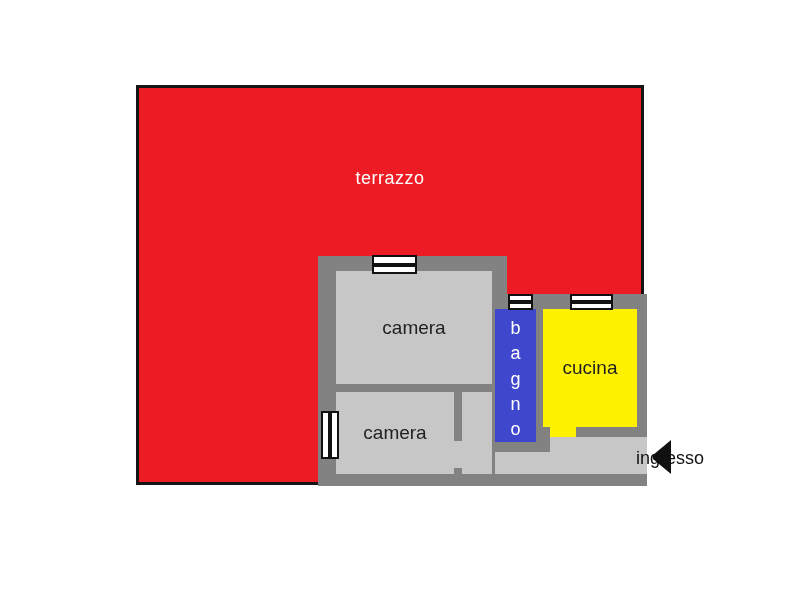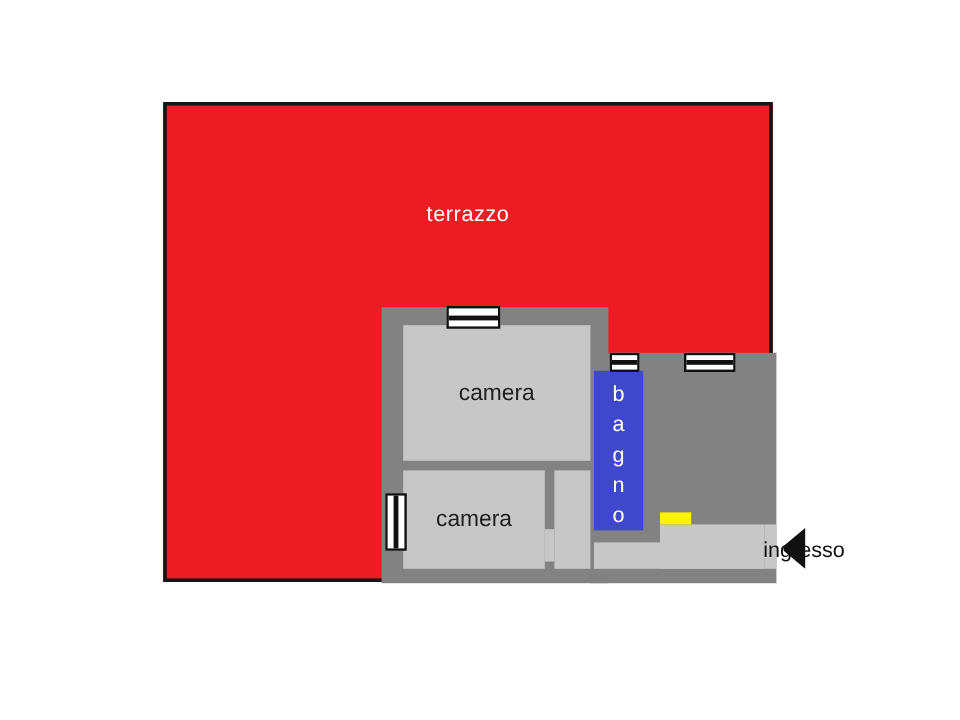--- a/index.html
+++ b/index.html
@@ -112,20 +112,23 @@
   </div>
 
   <div class="abs bagno" style="background: rgb(63, 72, 204); color: rgb(255, 255, 255);">
     <span>b</span>
     <span>a</span>
     <span>g</span>
     <span>n</span>
     <span>o</span>
   </div>
 
+  <div class="abs cucina" style="background: rgb(255, 242, 0);">
+    <div class="room-label-wrap" style="color: rgb(31, 31, 31);">cucina</div>
+  </div>
   <div class="abs cucina-door-tab" style="background: rgb(255, 242, 0);"></div>
 
   <div class="abs window win-h-1">
     <div class="mullion-h"></div>
   </div>
   <div class="abs window win-h-2">
     <div class="mullion-h"></div>
   </div>
   <div class="abs window win-h-3">
     <div class="mullion-h"></div>

